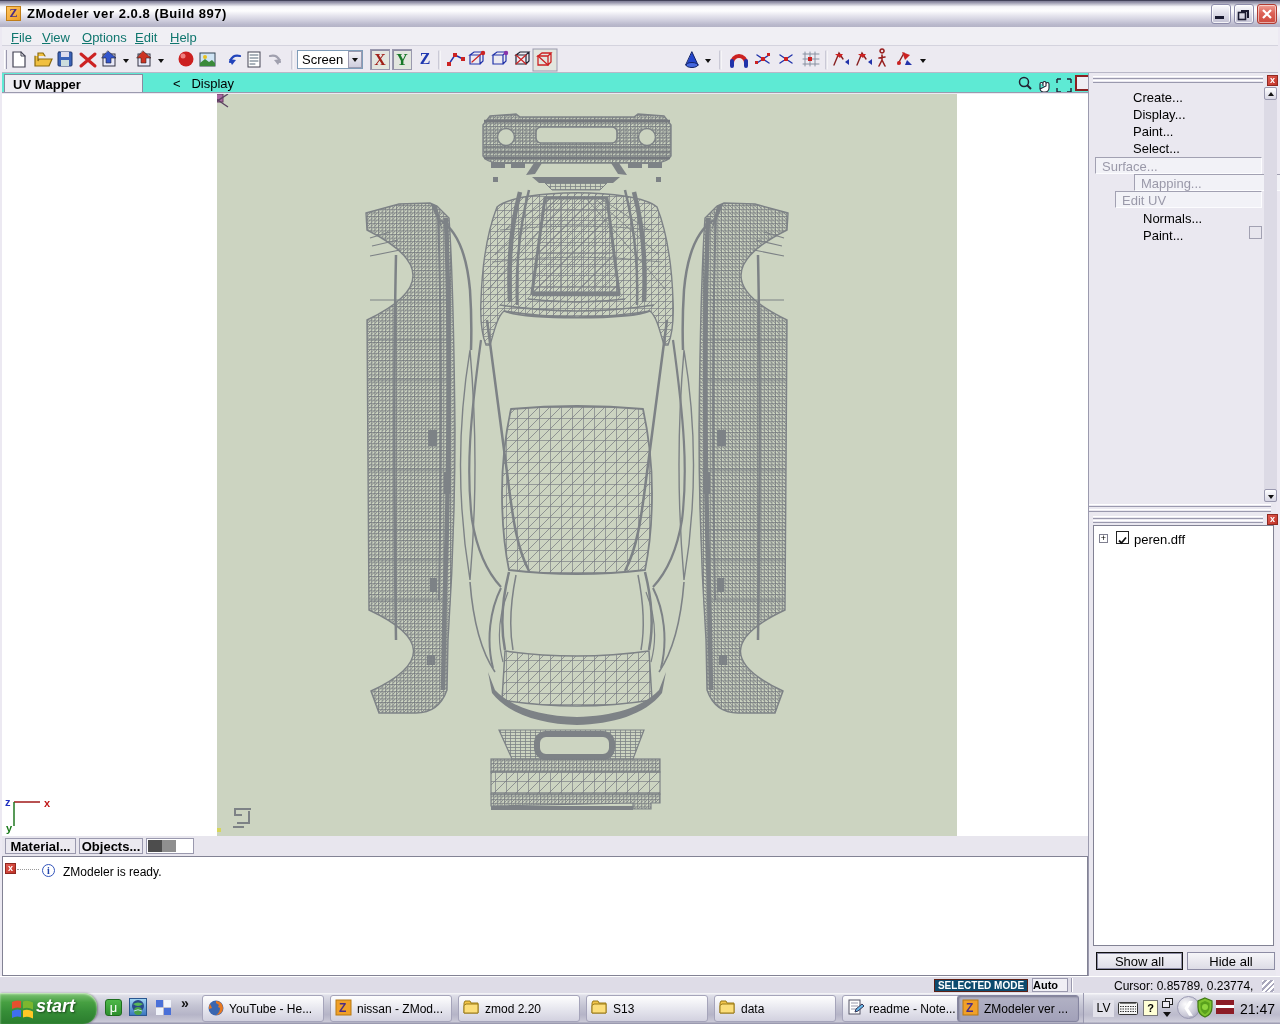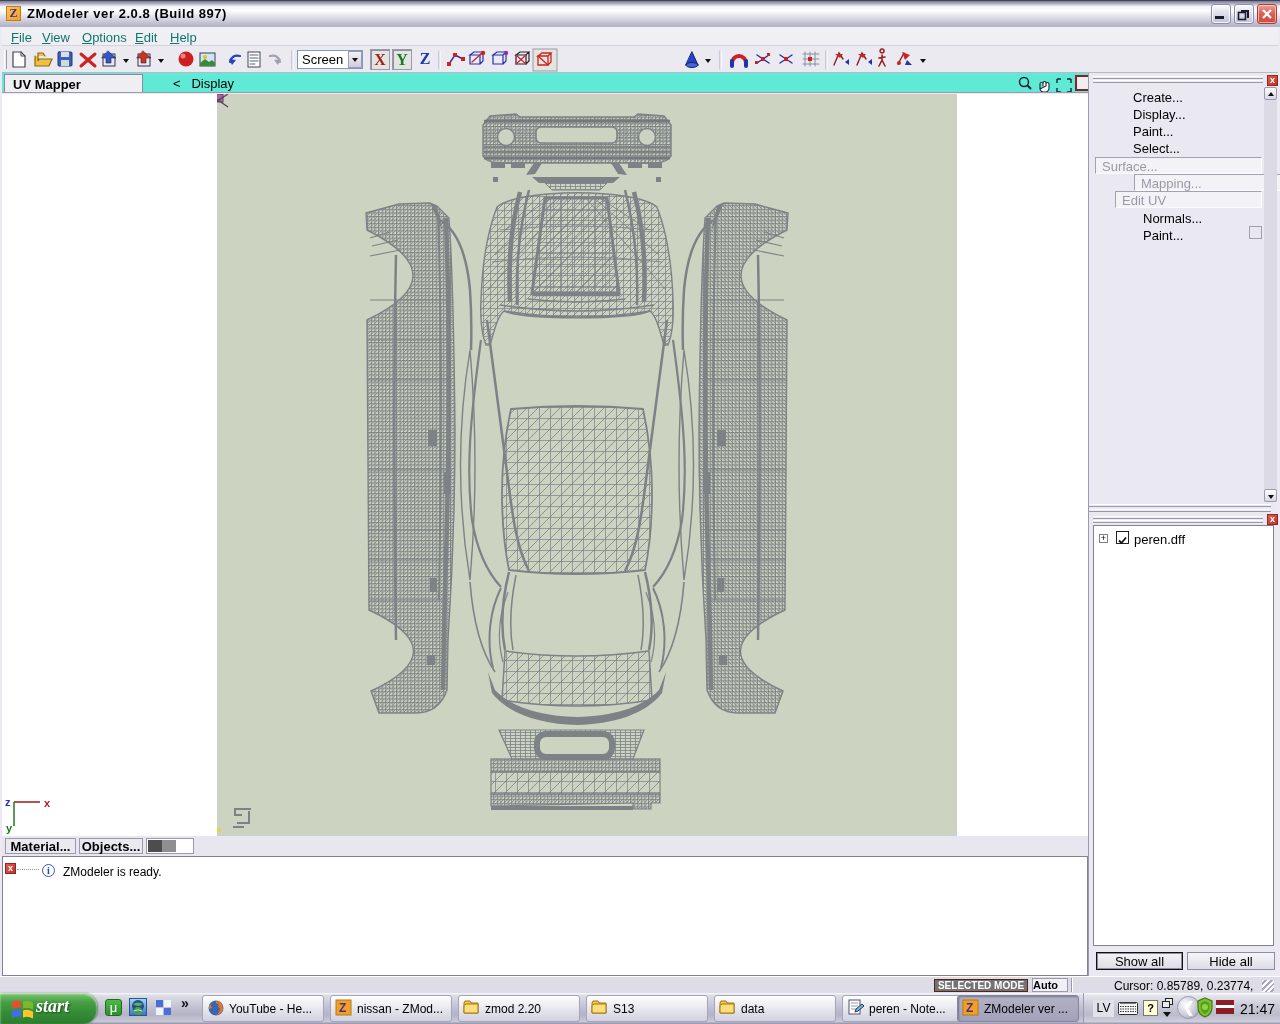--- a/index.html
+++ b/index.html
@@ -40,26 +40,26 @@
 .sbtn{position:absolute;left:0;width:13px;height:13px;background:linear-gradient(180deg,#fdfdfe,#d8d7e4);border:1px solid #9b9ab0;border-radius:2px;}
 .tri{position:absolute;width:0;height:0;border-left:3px solid transparent;border-right:3px solid transparent;}
 #treebox{left:4px;top:452px;width:181px;height:421px;background:#fff;border:1px solid #828294;}
 #showall{left:7px;top:879px;width:87px;height:18px;background:linear-gradient(180deg,#f4f4f7,#dddce6);border:1px solid #111;box-shadow:inset 0 0 0 1px #8d8ca4;font-size:13px;text-align:center;padding-top:1px;}
 #hideall{left:98px;top:879px;width:88px;height:18px;background:linear-gradient(180deg,#f6f6f9,#dddce6);border:1px solid #8d8ca4;font-size:13px;text-align:center;padding-top:1px;}
 
 #matbar{left:2px;top:836px;width:1086px;height:20px;background:#e8e6ee;}
 .flatbtn{position:absolute;top:2px;height:16px;background:#ebe9f0;border:1px solid #9a99ae;font-size:13px;font-weight:bold;text-align:center;padding-top:0px;}
 #logpanel{left:2px;top:856px;width:1086px;height:120px;background:#fff;border:1px solid #828294;}
 #statusbar{left:0px;top:976px;width:1280px;height:17px;background:#dedce7;border-top:1px solid #fff;font-size:12px;}
-#selmode{left:934px;top:2px;width:94px;height:13px;background:#737373;border:1px solid #5e2014;color:#fff;font-size:10px;font-weight:bold;text-align:center;line-height:11px;}
+#selmode{left:934px;top:2px;width:94px;height:13px;background:#0c4a6e;border:1px solid #5e2014;color:#fff;font-size:10px;font-weight:bold;text-align:center;line-height:11px;}
 #automode{left:1032px;top:1px;width:36px;height:14px;background:#f0eff5;border:1px solid #9a99ae;font-size:11px;font-weight:bold;text-align:left;line-height:12px;}
 #cursortxt{left:1074px;top:2px;font-size:12px;margin-left:40px;}
 
 #taskbar{left:0;top:993px;width:1280px;height:31px;background:linear-gradient(180deg,#f8f8fa 0%,#dedee8 8%,#c5c5d4 40%,#b5b4c7 70%,#c9c8d6 92%,#8f8ea6 100%);}
-#startbtn{left:0;top:0;width:97px;height:31px;border-radius:0 14px 14px 0;background:linear-gradient(180deg,#7fc476 0%,#47a042 30%,#368e37 60%,#2b7c2e 100%);box-shadow:inset 0 1px 2px #d2f0c8,1px 0 2px #00000055;color:#fff;font-style:italic;font-weight:bold;font-size:18px;padding:3px 12px 0 36px;text-shadow:1px 1px 2px #1c4a1c;font-family:Liberation Serif, serif;}
+#startbtn{left:0;top:0;width:97px;height:31px;border-radius:0 14px 14px 0;background:linear-gradient(180deg,#7fc476 0%,#47a042 30%,#368e37 60%,#2b7c2e 100%);box-shadow:inset 0 1px 2px #d2f0c8,1px 0 2px #00000055;color:#fff;font-style:italic;font-weight:bold;font-size:18px;padding:3px 12px 0 36px;text-shadow:1px 1px 2px #1c4a1c;}
 .tbtn{position:absolute;top:2px;width:122px;height:27px;border-radius:3px;background:linear-gradient(180deg,#fefefe,#e3e3ec 60%,#d2d1df);border:1px solid #a5a4ba;font-size:12px;color:#000;padding:6px 0 0 26px;white-space:nowrap;overflow:hidden;}
 .tbtn.active{background:linear-gradient(180deg,#b2b2c5,#a2a1b9);border:1px solid #8585a0;box-shadow:inset 1px 1px 2px #77768e;}
 #tray{left:1083px;top:0px;width:197px;height:31px;background:linear-gradient(180deg,#fbfbfc 0%,#e4e4ec 8%,#cbcbd8 40%,#bcbbcc 70%,#cfcedb 92%,#9493aa 100%);border-left:1px solid #9a99b0;font-size:13px;}
 </style></head>
 <body>
 
 <div class="abs" id="titlebar">
   <div class="abs" id="zicon">Z</div>
   <div class="abs ttl">ZModeler ver 2.0.8 (Build 897)</div>
   <div class="abs capbtn" id="btnmin" style="left:1211px;"><svg width="18" height="18">
@@ -407,21 +407,21 @@
         <rect x="9" y="1" width="7" height="7" fill="#f0f3fa"></rect>
         <rect x="1" y="9" width="7" height="7" fill="#f0f3fa"></rect>
         <rect x="9" y="9" width="7" height="7" fill="#4a70d8"></rect>
       </svg></div>
   <div class="abs" style="left:181px;top:2px;font-size:14px;font-weight:bold;color:#111;">»</div>
   <div class="abs tbtn" style="left:202px;">YouTube - He...</div>
   <div class="abs tbtn" style="left:330px;">nissan - ZMod...</div>
   <div class="abs tbtn" style="left:458px;">zmod 2.20</div>
   <div class="abs tbtn" style="left:586px;">S13</div>
   <div class="abs tbtn" style="left:714px;">data</div>
-  <div class="abs tbtn" style="left:842px;">peren - Note...</div>
+  <div class="abs tbtn" style="left:842px;">readme - Note...</div>
   <div class="abs tbtn active" style="left:957px;">ZModeler ver ...</div>
   <svg class="abs" style="left:202px;top:0;" width="880" height="31" xmlns="http://www.w3.org/2000/svg">
 
     <g transform="translate(6,7)">
         <circle cx="8" cy="8" r="7.5" fill="#3a66b0"></circle>
         <path d="M8,1 a7,7 0 0 1 7,7 a7,7 0 0 1 -7,7 a8,8 0 0 0 4,-7 l-2,-1 l1,-2 l-3,-2 z" fill="#e87820"></path>
         <path d="M2,4 a7,7 0 0 0 -1,5 l3,-1 z" fill="#e87820"></path>
       </g>
 
     <g transform="translate(134,7)">

